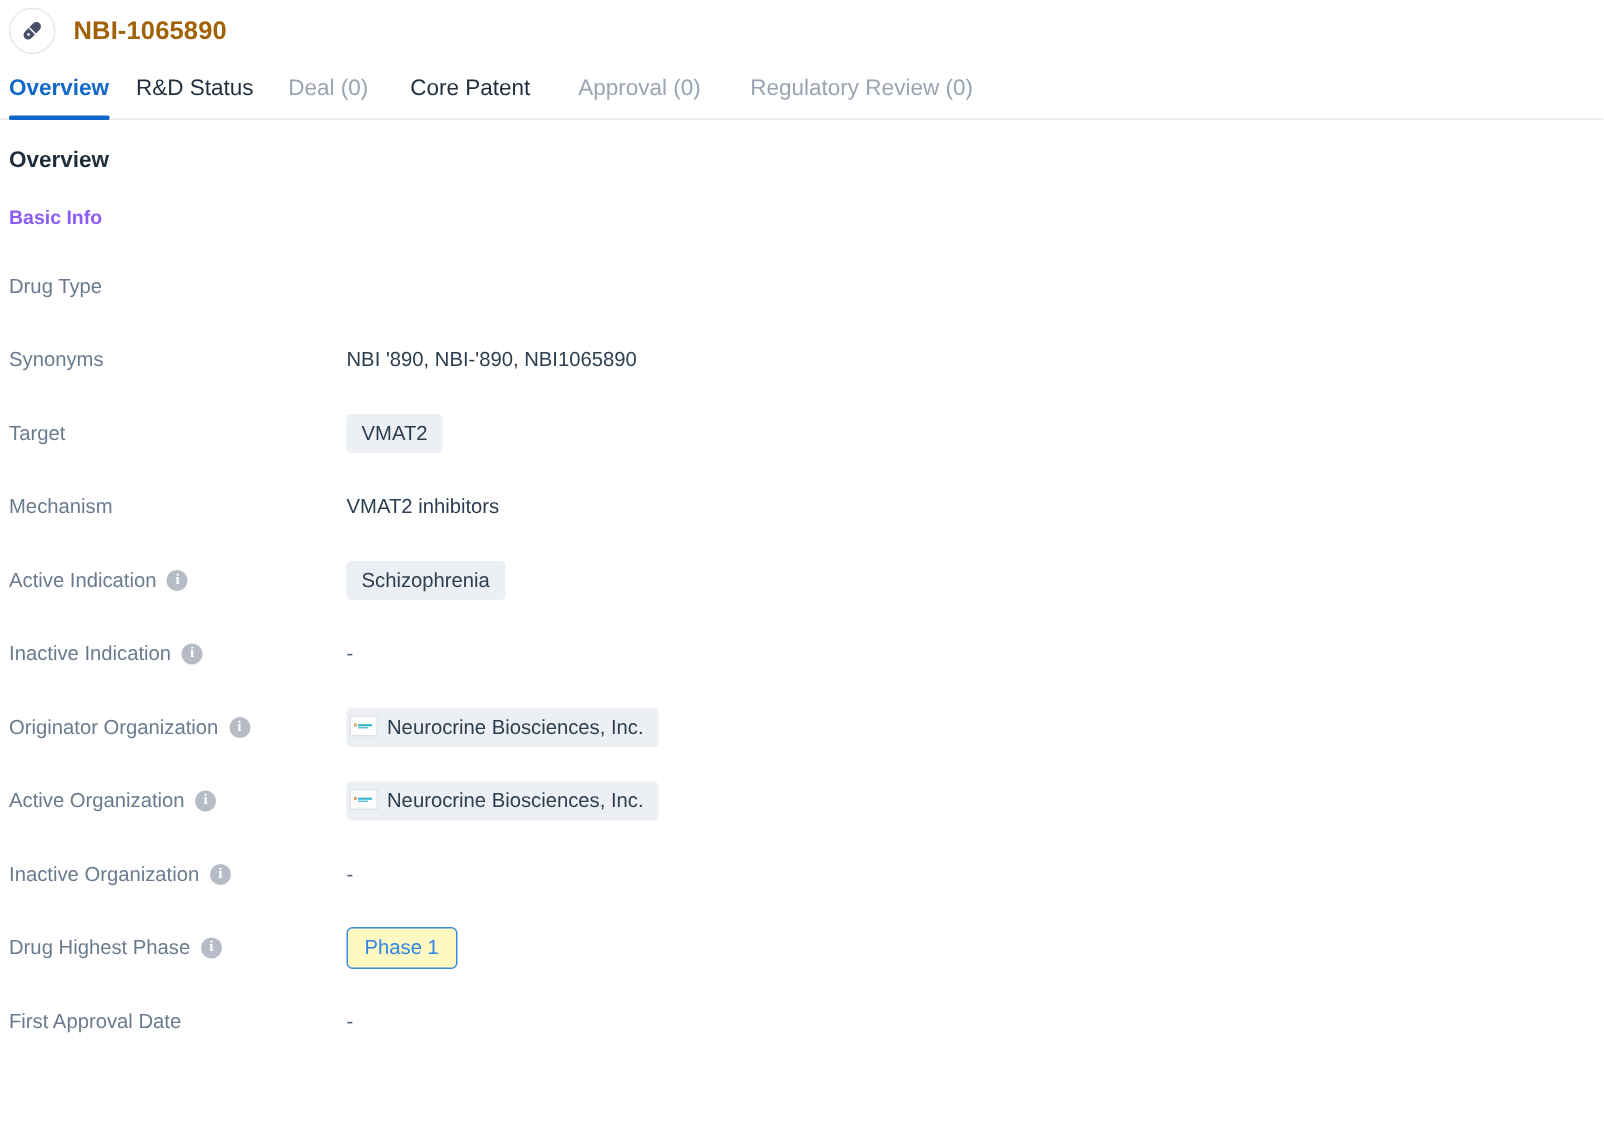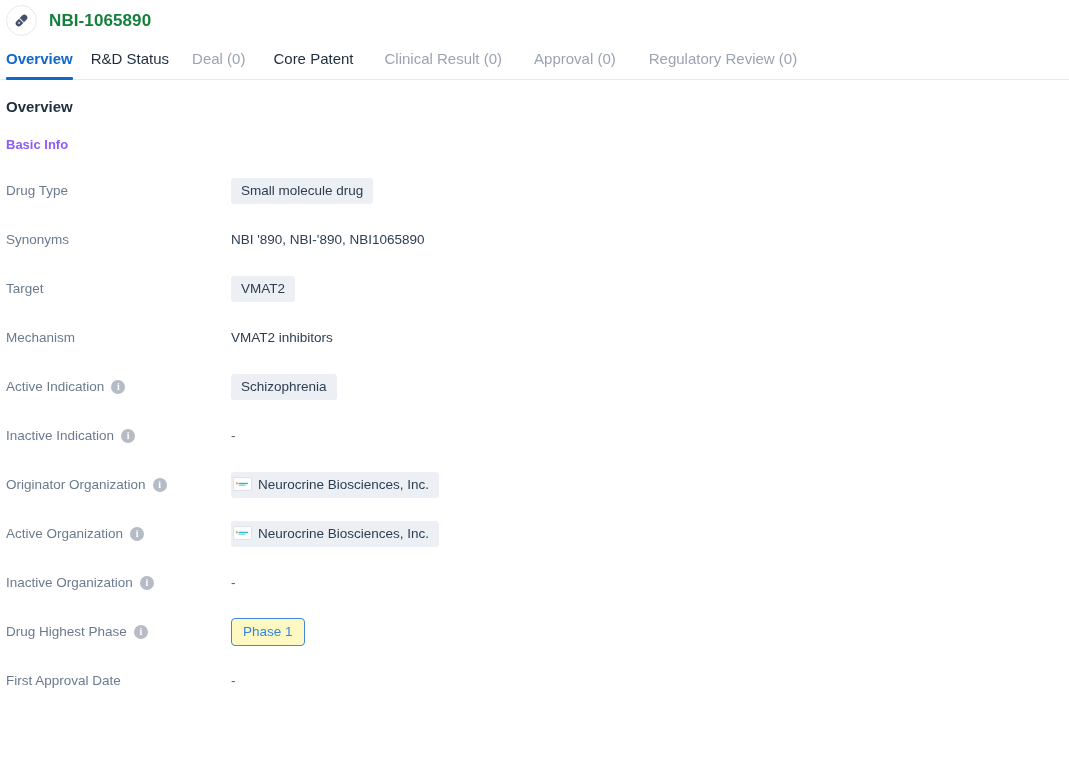--- a/index.html
+++ b/index.html
@@ -34,21 +34,21 @@
     display: flex;
     align-items: center;
     justify-content: center;
     flex: none;
   }
   .drug-avatar svg { display: block; }
   .page-title {
     margin-left: 12px;
     font-size: 17px;
     font-weight: bold;
-    color: #15803d;
+    color: #a16207;
     letter-spacing: 0.1px;
     white-space: nowrap;
   }
 
   
   .tabbar {
     position: relative;
     height: 39px;
     display: flex;
     align-items: flex-start;
@@ -203,38 +203,34 @@
     </svg>
   </div>
   <div class="page-title">NBI-1065890</div>
 </div>
 
 <div class="tabbar">
   <div class="tab active" style="margin-left:6px;">Overview</div>
   <div class="tab enabled" style="margin-left:18px;">R&amp;D Status</div>
   <div class="tab" style="margin-left:23px;">Deal (0)</div>
   <div class="tab enabled" style="margin-left:28px;">Core Patent</div>
-  <div class="tab" style="margin-left:31px;">Clinical Result (0)</div>
   <div class="tab" style="margin-left:32px;">Approval (0)</div>
   <div class="tab" style="margin-left:33px;">Regulatory Review (0)</div>
 </div>
 
 <div class="content">
 
   <div class="section-title">Overview</div>
   <div class="subsection-title">Basic Info</div>
 
   <div class="info-table">
 
     <div class="info-row">
       <div class="info-label">
         <span>Drug Type</span>
-      </div>
-      <div class="info-value">
-        <span class="chip">Small molecule drug</span>
       </div>
     </div>
 
     <div class="info-row">
       <div class="info-label">
         <span>Synonyms</span>
       </div>
       <div class="info-value">
         <span class="value-plain">NBI '890,  NBI-'890,  NBI1065890</span>
       </div>

